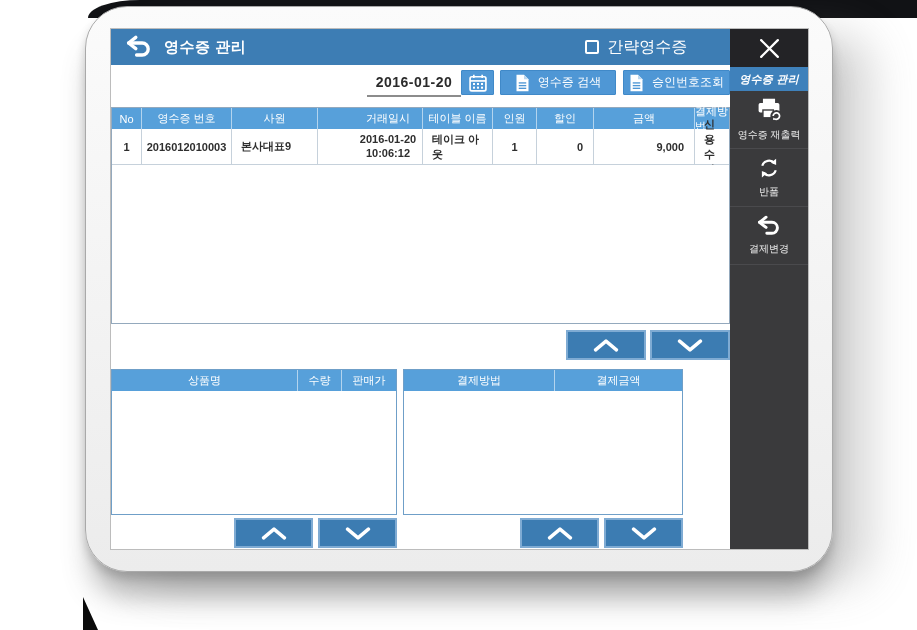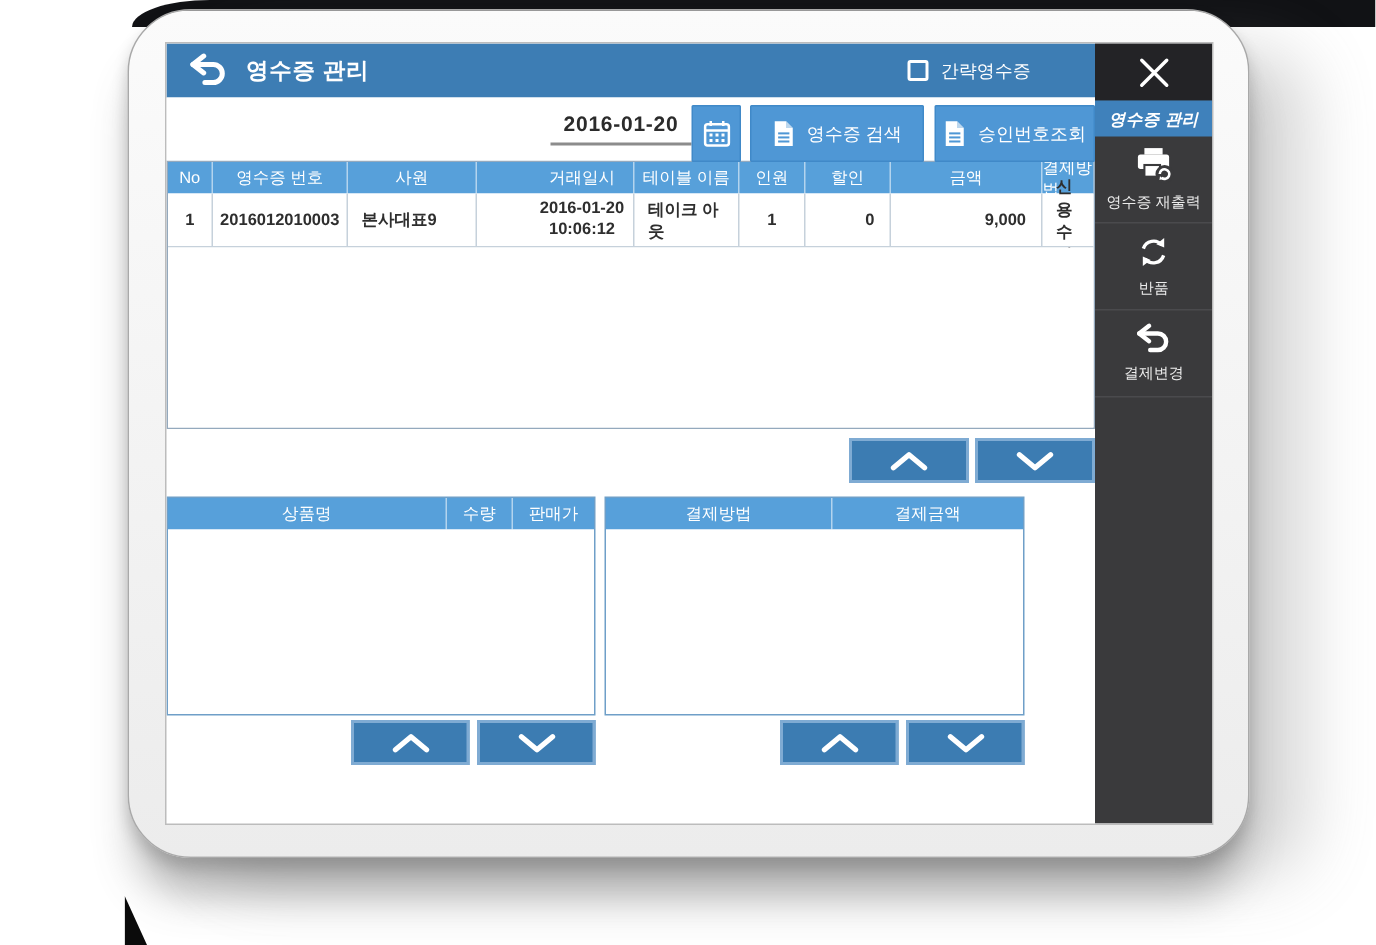--- a/index.html
+++ b/index.html
@@ -24,36 +24,36 @@
             background:#ffffff; border:1px solid #bcbcbc; display:flex; overflow:hidden; }
   .main { width:621px; display:flex; flex-direction:column; }
 
   
   .appbar { height:36px; background:#3d7db4; display:flex; align-items:center; padding:0 13px; flex:none; }
   .back-btn { width:30px; height:26px; display:flex; align-items:center; justify-content:center; cursor:pointer; }
   .app-title { color:#fff; font-size:15px; font-weight:bold; margin-left:10px; letter-spacing:0.5px; }
   .appbar .spacer { flex:1; }
   .cb-group { display:flex; align-items:center; gap:8px; margin-right:30px; cursor:pointer; }
   .cb { width:14px; height:14px; border:2px solid #ffffff; border-radius:2px; background:transparent; }
-  .cb-label { color:#ffffff; font-size:12px; }
+  .cb-label { color:#ffffff; font-size:16px; }
 
   
   .toolbar { height:42px; position:relative; background:#fff; flex:none; }
   .date-field { position:absolute; left:256px; top:9px; width:94px; text-align:center;
                 font-size:14px; font-weight:bold; color:#2b2b2b; letter-spacing:0.5px;
                 border-bottom:2px solid #8c8c8c; padding-bottom:5px; }
-  .tb-btn { position:absolute; top:5px; height:38px; background:#4f97d5; border:1px solid #4089c8;
+  .tb-btn { position:absolute; top:5px; height:25px; background:#4f97d5; border:1px solid #4089c8;
             color:#fff; display:flex; align-items:center; justify-content:center; gap:8px;
             font-size:12px; cursor:pointer; border-radius:1px; }
   .cal-btn { left:350px; width:33px; }
   .search-btn { left:389px; width:116px; }
   .appr-btn { left:512px; width:107px; }
 
   
-  .rtable { height:179px; border:1px solid #94a9bd; display:flex; flex-direction:column; flex:none; }
+  .rtable { height:217px; border:1px solid #94a9bd; display:flex; flex-direction:column; flex:none; }
   .thead { height:21px; background:#57a0da; display:flex; flex:none; }
   .th { font-size:11px; color:#fff; display:flex; align-items:center; justify-content:center;
         border-right:1px solid rgba(255,255,255,0.55); }
   .th:last-child { border-right:none; }
   .trow { height:36px; display:flex; border-bottom:1px solid #c6d1db; background:#fff; cursor:pointer; flex:none; }
   .td { font-size:11px; color:#333; display:flex; align-items:center; justify-content:center;
         border-right:1px solid #c6d1db; padding:0 4px; text-align:center; }
   .td:last-child { border-right:none; }
   .td.left { justify-content:flex-start; padding-left:9px; text-align:left; }
   .td.right { justify-content:flex-end; padding-right:10px; }

